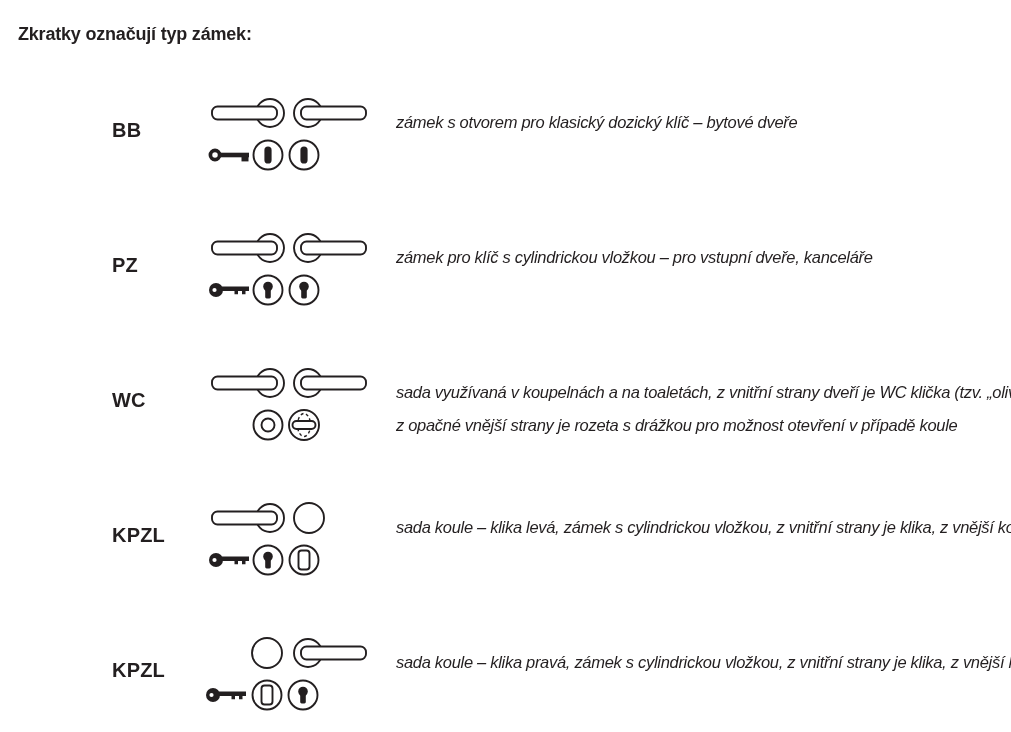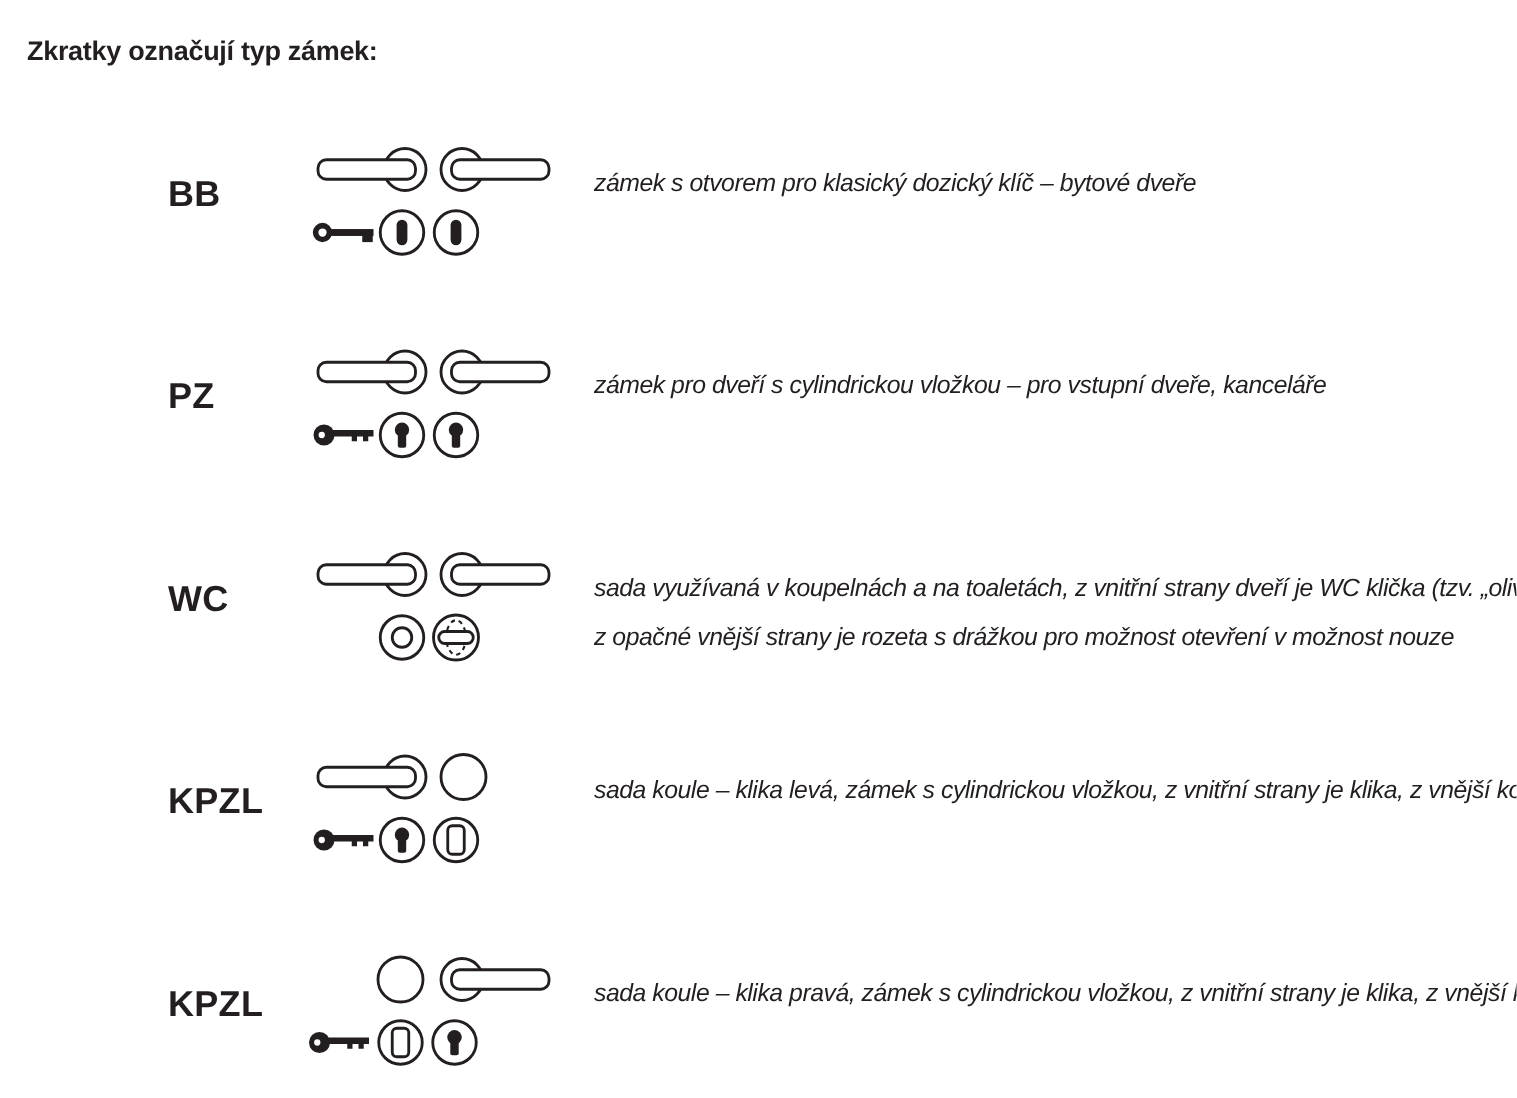--- a/index.html
+++ b/index.html
@@ -16,21 +16,21 @@
     position: absolute;
     left: 18px; top: 24px;
     font-size: 18px;
     font-weight: bold;
     letter-spacing: -0.2px;
   }
   .row { position: absolute; left: 0; width: 1011px; height: 135px; }
   .code {
     position: absolute;
     left: 112px; top: 25px;
-    font-size: 24px;
+    font-size: 20px;
     font-weight: bold;
     line-height: 20px;
     letter-spacing: 0.2px;
   }
   .picto { position: absolute; left: 205px; top: 0; }
   .desc {
     position: absolute;
     left: 396px; top: 11px;
     width: 615px;
     font-size: 16.5px;
@@ -118,36 +118,36 @@
   <div class="row" style="top:230px">
     <div class="code">PZ</div>
     <svg class="picto" width="170" height="80" viewBox="0 0 170 80">
       <use href="#lever-left" x="65" y="18"></use>
       <use href="#lever-right" x="103" y="18"></use>
       <use href="#key-modern" x="24" y="60"></use>
       <use href="#esc-pz" x="63" y="60"></use>
       <use href="#esc-pz" x="99" y="60"></use>
     </svg>
     <div class="desc">
-      <span>zámek pro dveří s cylindrickou vložkou – pro vstupní dveře, kanceláře</span><br>
+      <span>zámek pro klíč s cylindrickou vložkou – pro vstupní dveře, kanceláře</span><br>
       <span></span>
     </div>
   </div>
 
   <div class="row" style="top:365px">
     <div class="code">WC</div>
     <svg class="picto" width="170" height="80" viewBox="0 0 170 80">
       <use href="#lever-left" x="65" y="18"></use>
       <use href="#lever-right" x="103" y="18"></use>
       <use href="#rosette-groove" x="63" y="60"></use>
       <use href="#oliva" x="99" y="60"></use>
     </svg>
     <div class="desc">
       <span>sada využívaná v koupelnách a na toaletách, z vnitřní strany dveří je WC klička (tzv. „oliva“),</span><br>
-      <span>z opačné vnější strany je rozeta s drážkou pro možnost otevření v možnost nouze</span>
+      <span>z opačné vnější strany je rozeta s drážkou pro možnost otevření v případě koule</span>
     </div>
   </div>
 
   <div class="row" style="top:500px">
     <div class="code">KPZL</div>
     <svg class="picto" width="170" height="80" viewBox="0 0 170 80">
       <use href="#lever-left" x="65" y="18"></use>
       <use href="#knob" x="104" y="18"></use>
       <use href="#key-modern" x="24" y="60"></use>
       <use href="#esc-pz" x="63" y="60"></use>

